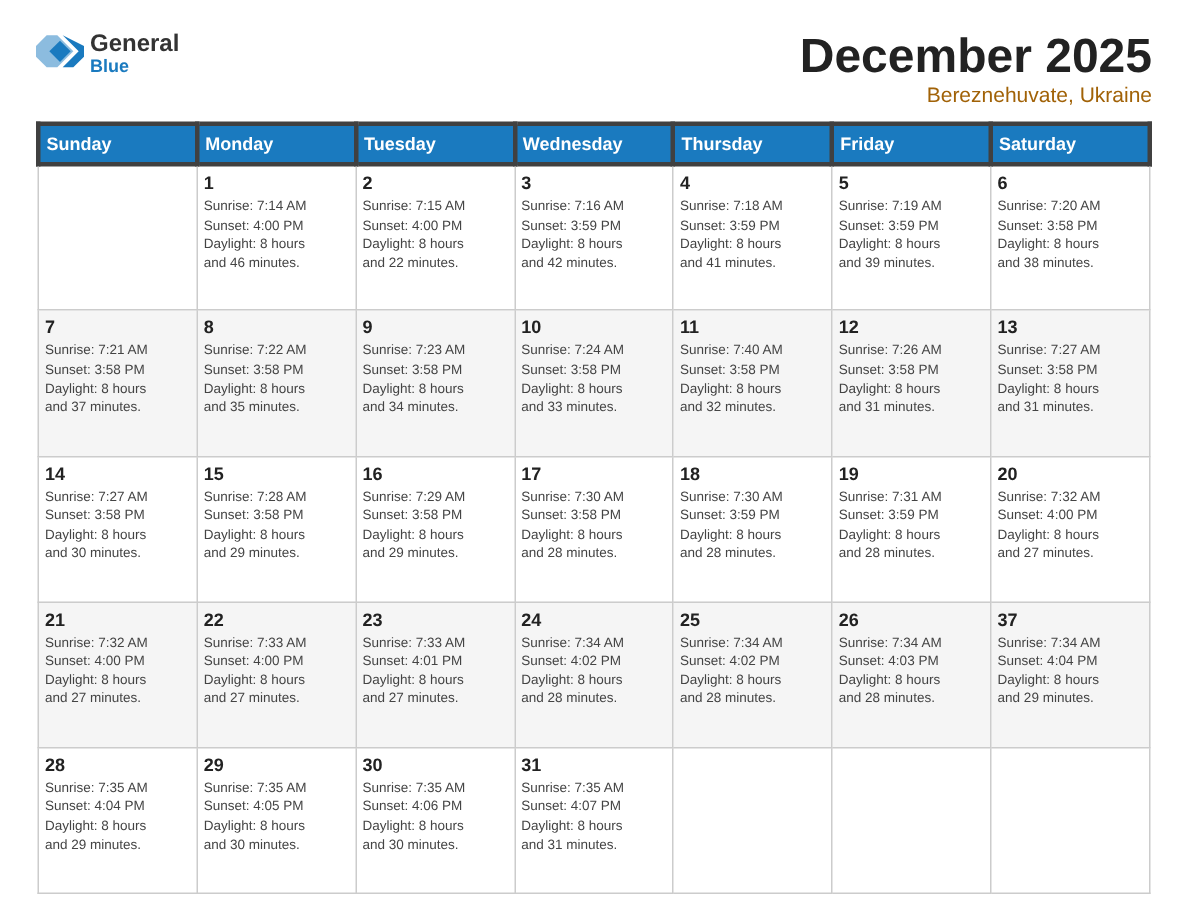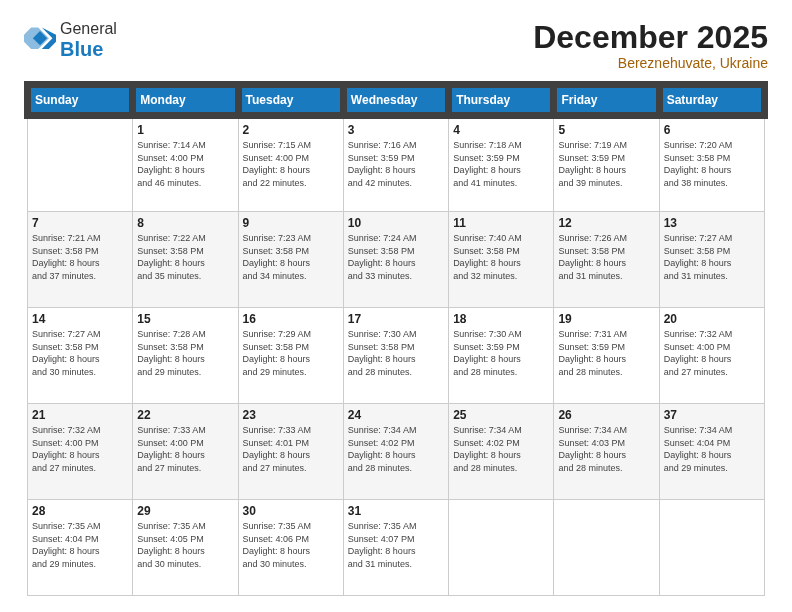--- a/index.html
+++ b/index.html
@@ -28,25 +28,25 @@
       align-items: center;
       gap: 4px;
     }
     .logo-text {
       display: flex;
       flex-direction: column;
       line-height: 1.1;
     }
     .logo-general {
       font-size: 16px;
-      font-weight: normal;
+      font-weight: bold;
       color: #333;
     }
     .logo-blue {
-      font-size: 20px;
+      font-size: 12px;
       font-weight: bold;
       color: #1a7abf;
     }
     .logo-icon {
       width: 32px;
       height: 32px;
     }
     .title-block {
       text-align: right;
     }
@@ -67,21 +67,21 @@
       flex: 1;
       table-layout: fixed;
     }
     .calendar-table thead tr th {
       background-color: #1a7abf;
       color: #fff;
       font-size: 12px;
       font-weight: bold;
       padding: 5px 4px;
       text-align: left;
-      border: 7px solid #404040;
+      border: 3px solid #404040;
     }
     .calendar-table tbody tr td {
       vertical-align: top;
       border: 1px solid #ccc;
       padding: 4px 4px 4px 4px;
       font-size: 9.5px;
       color: #333;
       height: 88px;
       background: #fff;
     }

